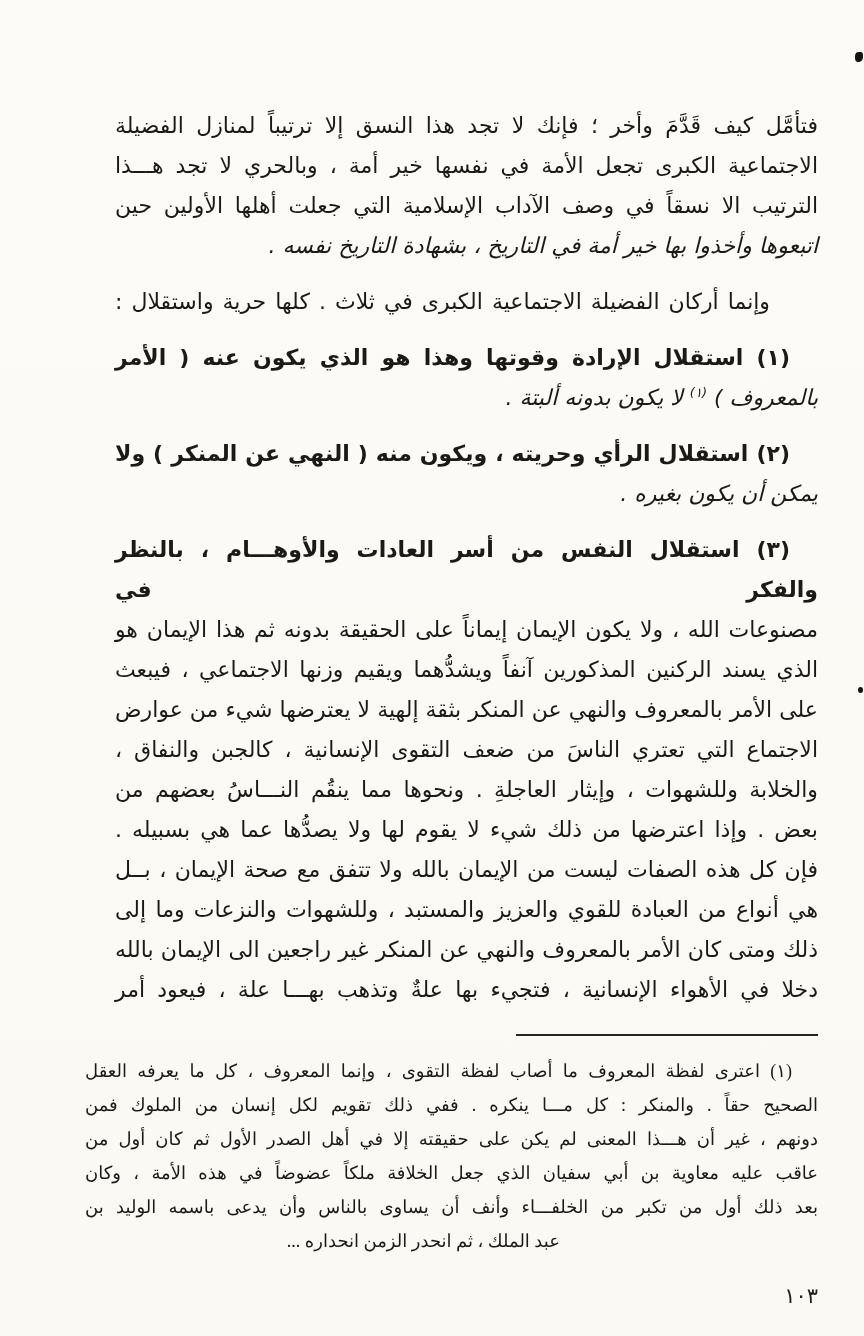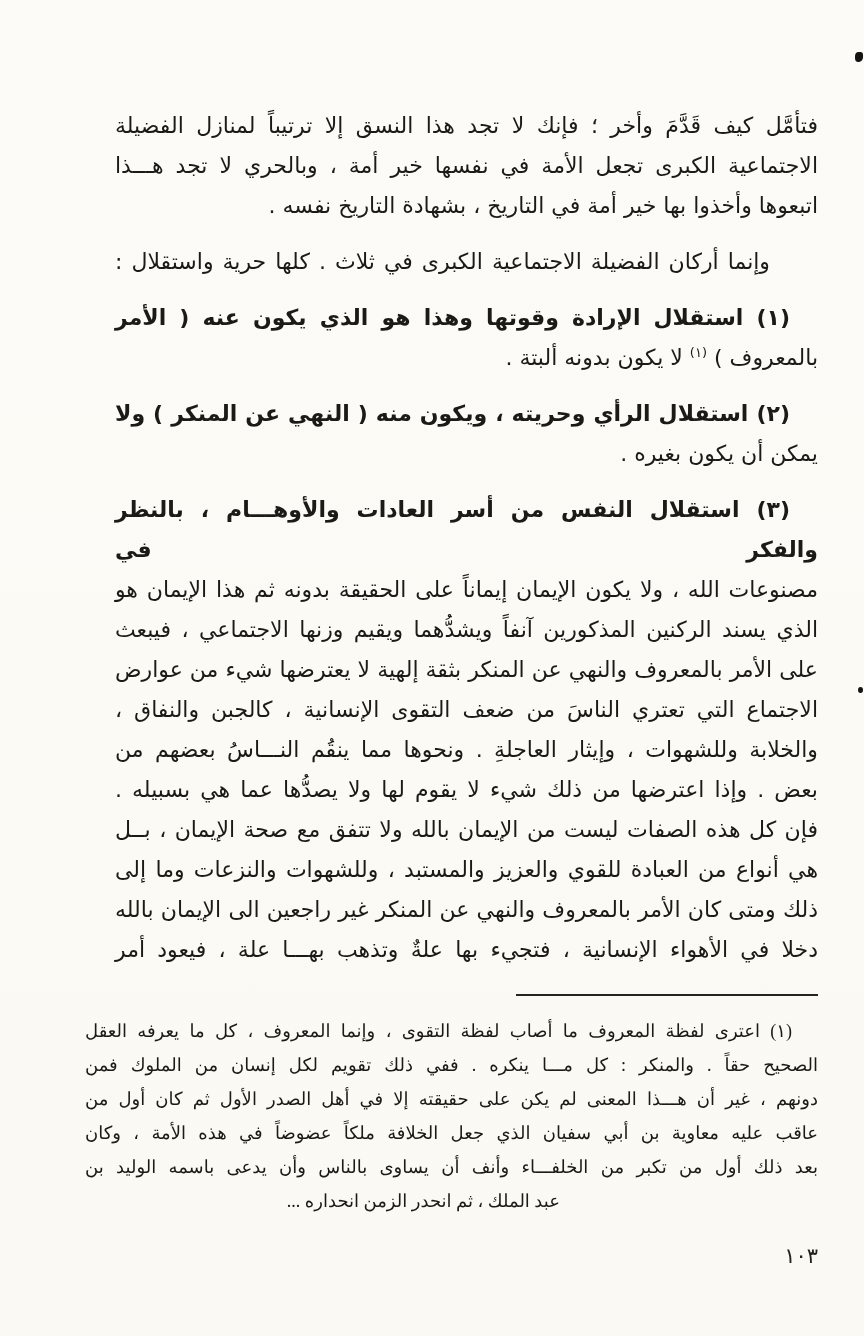--- a/index.html
+++ b/index.html
@@ -27,20 +27,21 @@
   .t-line {
     display: block;
     text-align: justify;
     -moz-text-align-last: justify;
     text-align-last: justify;
     margin-left: 30px;
   }
   .t-line.para-end {
     -moz-text-align-last: right;
     text-align-last: right;
+    font-style: italic;
   }
   .indent-sm { text-indent: 28px; font-weight: bold; }
   .indent-lg { text-indent: 48px; }
   .fnref {
     font-size: 13px;
     line-height: 0;
     vertical-align: 8px;
   }
   .footnote-rule {
     height: 2px;
@@ -97,20 +98,21 @@
 <div class="page">
 
   <div class="ink-speck speck-a"></div>
   <div class="ink-speck speck-b"></div>
 
   <main>
 
     <p class="para">
       <span class="t-line">فتأمَّل كيف قَدَّمَ وأخر ؛ فإنك لا تجد هذا النسق إلا ترتيباً لمنازل الفضيلة</span>
       <span class="t-line">الاجتماعية الكبرى تجعل الأمة في نفسها خير أمة ، وبالحري لا تجد هـــذا</span>
+      <span class="t-line">الترتيب الا نسقاً في وصف الآداب الإسلامية التي جعلت أهلها الأولين حين</span>
       <span class="t-line para-end">اتبعوها وأخذوا بها خير أمة في التاريخ ، بشهادة التاريخ نفسه .</span>
     </p>
 
     <p class="para">
       <span class="t-line indent-lg">وإنما أركان الفضيلة الاجتماعية الكبرى في ثلاث . كلها حرية واستقلال :</span>
     </p>
 
     <p class="para">
       <span class="t-line indent-sm">(١) استقلال الإرادة وقوتها وهذا هو الذي يكون عنه ( الأمر</span>
       <span class="t-line para-end"><span>بالمعروف ) </span><sup class="fnref">(١)</sup><span> لا يكون بدونه ألبتة .</span></span>

